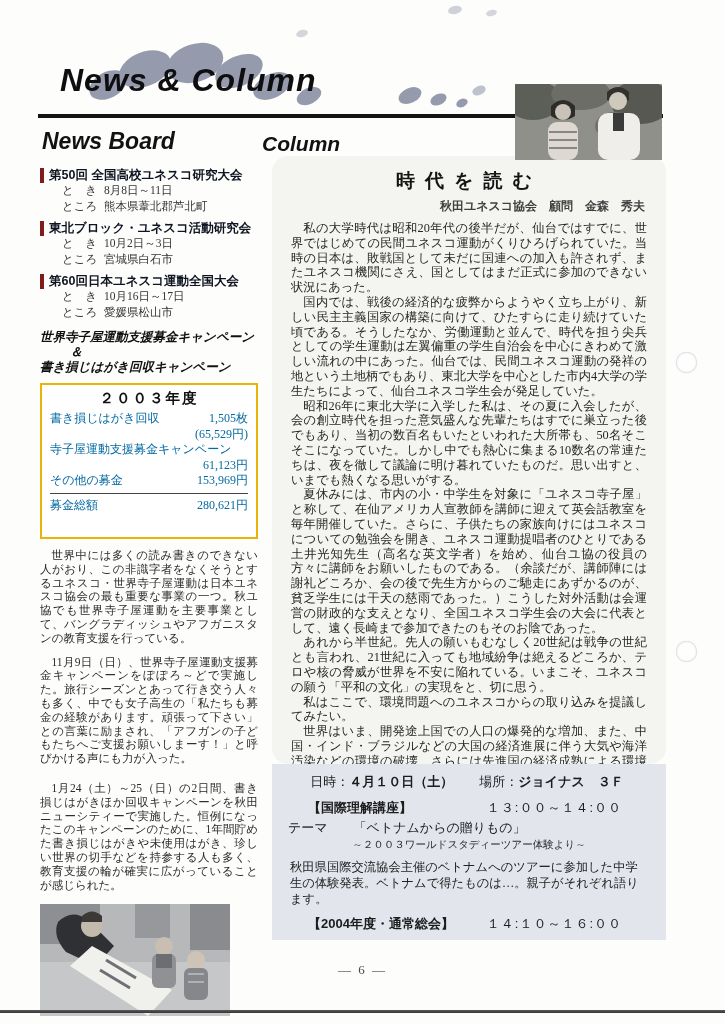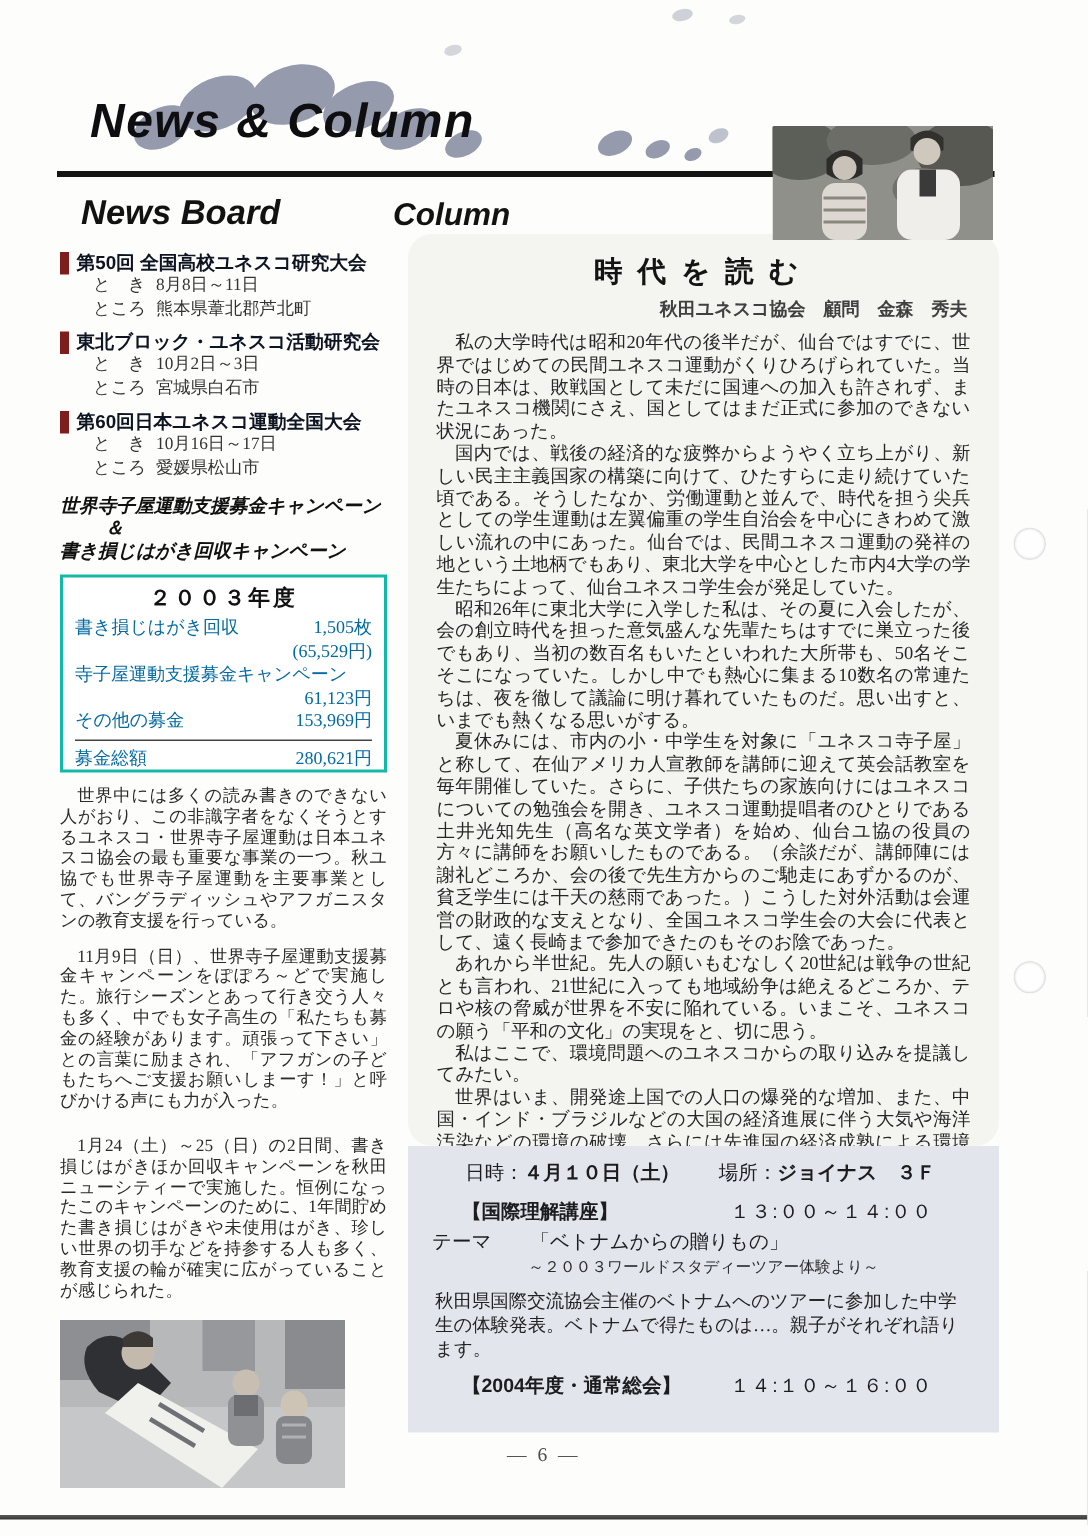--- a/index.html
+++ b/index.html
@@ -20,34 +20,34 @@
   .e11{left:448px;top:6px;width:14px;height:8px;transform:rotate(-12deg);opacity:.45;}
   .e12{left:486px;top:10px;width:11px;height:6px;transform:rotate(-12deg);opacity:.4;}
   .e13{left:296px;top:30px;width:12px;height:7px;transform:rotate(-15deg);opacity:.4;}
   .main-title{position:absolute;left:60px;top:62px;z-index:2;margin:0;
         font-family:"Liberation Sans", sans-serif;font-style:italic;font-weight:bold;
         font-size:32px;letter-spacing:1px;color:#0e0e10;}
   .header-rule{position:absolute;left:38px;top:114px;width:625px;height:4px;background:#141414;z-index:2;}
   .photo-top{position:absolute;left:515px;top:84px;width:147px;height:76px;z-index:3;display:block;}
   .section-h{position:absolute;margin:0;font-family:"Liberation Sans", sans-serif;
         font-style:italic;font-weight:bold;color:#121212;z-index:2;}
-  .h-newsboard{left:54px;top:128px;font-size:23px;}
+  .h-newsboard{left:42px;top:128px;font-size:23px;}
   .h-column{left:262px;top:132px;font-size:21px;}
   
   .left-col{position:absolute;left:40px;top:168px;width:218px;z-index:2;}
   .news-item{margin-bottom:7px;}
-  .ni-title{border-left:6px solid #7f1d1d;padding-left:5px;
+  .ni-title{border-left:4px solid #7f1d1d;padding-left:5px;
         font-family:"Liberation Sans", sans-serif;font-weight:bold;font-size:12.5px;
         line-height:15px;color:#0e1422;}
   .ni-row{display:flex;padding-left:22px;font-size:11.5px;line-height:15.5px;color:#333;}
   .ni-label{width:42px;flex:none;}
   .camp-head{margin:10px 0 8px;font-family:"Liberation Sans", sans-serif;
         font-style:italic;font-weight:bold;font-size:12.5px;line-height:15px;color:#111;}
   .camp-head .amp{margin-left:30px;}
-  .camp-table{border:2px solid #14b8a6;padding:3px 8px 0;box-sizing:border-box;width:100%;background:#fff;}
+  .camp-table{border:2px solid #eab308;padding:3px 8px 24px;box-sizing:border-box;width:100%;background:#fff;}
   .ct-year{text-align:center;font-family:"Liberation Sans", sans-serif;font-weight:bold;
         font-size:14.5px;letter-spacing:2px;margin:1px 0 3px;color:#111;}
   .ct-row{display:flex;justify-content:space-between;font-size:12px;line-height:15.5px;color:#0369a1;}
   .ct-row.right{justify-content:flex-end;}
   .ct-total{border-top:1px solid #444;margin-top:4px;padding-top:4px;}
   .left-col p{margin:10px 0 0;font-size:11.5px;line-height:13.8px;text-align:justify;
         text-indent:1em;color:#2a2a2a;}
   .left-col p.gap{margin-top:16px;}
   .photo-bottom{display:block;margin-top:12px;width:190px;height:112px;}
   
@@ -55,21 +55,21 @@
   .column-box{background:#f4f4f1;border-radius:16px;padding:10px 19px 0;height:608px;
         box-sizing:border-box;overflow:hidden;}
   .col-title{text-align:center;font-family:"Liberation Sans", sans-serif;font-weight:bold;
         font-size:19px;letter-spacing:10px;color:#141414;margin:2px 0 4px;}
   .col-byline{text-align:right;font-family:"Liberation Sans", sans-serif;font-weight:bold;
         font-size:12px;color:#404040;margin:0 2px 6px 0;}
   .column-box p{margin:0;font-size:12.3px;line-height:14.8px;text-align:justify;
         text-indent:1em;color:#262626;}
   .ann-head{margin:13px 0 6px;text-align:center;font-family:"Liberation Sans", sans-serif;
         font-weight:bold;font-size:16px;color:#111;}
-  .ann-box{background:#e2e5ec;padding:9px 16px 20px;box-sizing:border-box;
+  .ann-box{background:#e2e5ec;padding:9px 16px 5px;box-sizing:border-box;
         font-family:"Liberation Sans", sans-serif;color:#1c1c1e;}
   .ann-line1{text-align:center;font-size:13px;margin-bottom:8px;}
   .ann-line1 b{margin-right:4px;}
   .ann-line1 .gap{display:inline-block;width:22px;}
   .ann-session{display:flex;font-size:13px;margin:2px 0;}
   .ann-session b{margin-left:20px;text-align:right;}
   .ann-session .time{margin-left:auto;margin-right:28px;letter-spacing:1px;}
   .ann-theme{text-align:left;font-size:13px;margin-top:1px;}
   .ann-theme .tlabel{margin-right:26px;}
   .ann-themesub{text-align:center;font-size:10.5px;margin-top:1px;color:#2c2c2e;}

